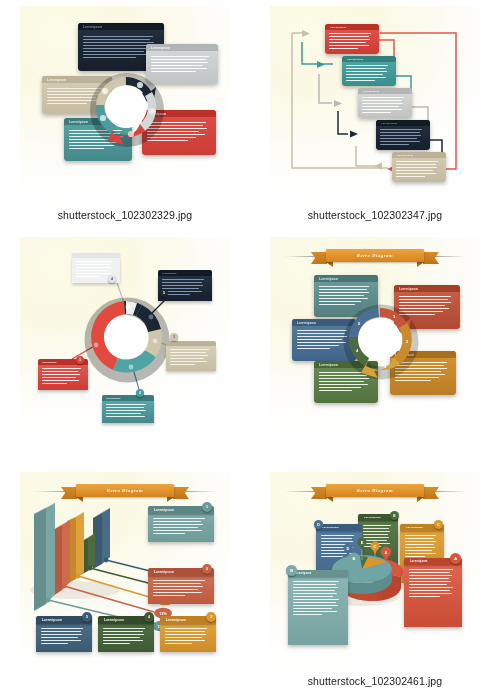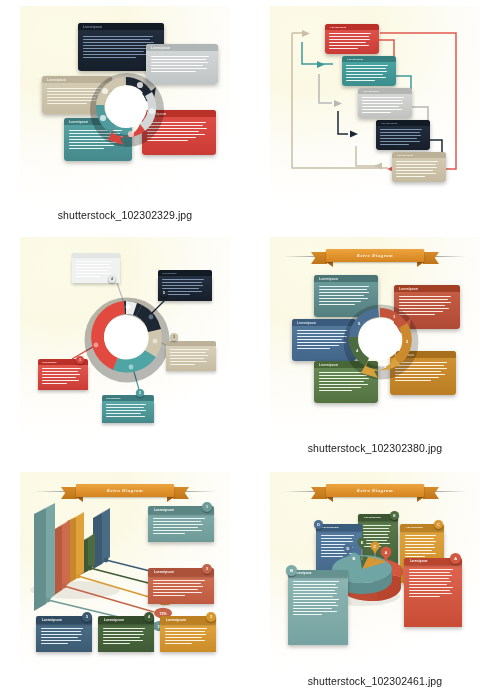--- a/index.html
+++ b/index.html
@@ -254,20 +254,21 @@
         <div class="body" style="padding:3px 4px;">
           <div class="ln" style="width:92%;background:#f7f4e9;"></div>
             <div class="ln" style="width:86%;background:#f7f4e9;"></div>
           <div class="ln" style="width:90%;background:#f7f4e9;"></div>
             <div class="ln" style="width:80%;background:#f7f4e9;"></div>
           <div class="ln" style="width:88%;background:#f7f4e9;"></div>
             <div class="ln" style="width:62%;background:#f7f4e9;"></div>
         </div>
       </div>
     </div>
+    <div class="caption">shutterstock_102302347.jpg</div>
   </div>
 
   <div class="cell">
     <div class="thumb t3">
 
       <svg width="210" height="200" style="position:absolute;left:0;top:0;">
         <g stroke-width="1.2">
           <line x1="104" y1="66" x2="96" y2="43" stroke="#b9bdbe"></line>
           <line x1="128" y1="80" x2="152" y2="56" stroke="#1d2733"></line>
           <line x1="136" y1="104" x2="157" y2="112" stroke="#cfc6ae"></line>
@@ -479,21 +480,20 @@
           <g font-size="4" font-weight="bold" fill="#fff" font-family="Liberation Sans, sans-serif" text-anchor="middle">
             <text x="14" y="-21">1</text>
               <text x="27" y="4">2</text>
             <text x="5" y="29">3</text>
               <text x="-23" y="13">4</text>
               <text x="-21" y="-14">5</text>
           </g>
         </g>
       </svg>
     </div>
-    <div class="caption">shutterstock_102302380.jpg</div>
   </div>
 
   <div class="cell">
     <div class="thumb t5">
 
       <div class="ribbon-wrap">
         <div class="ribbon-rule"></div>
         <div class="rtail l"></div>
         <div class="rtail r"></div>
         <div class="rfold l"></div>

